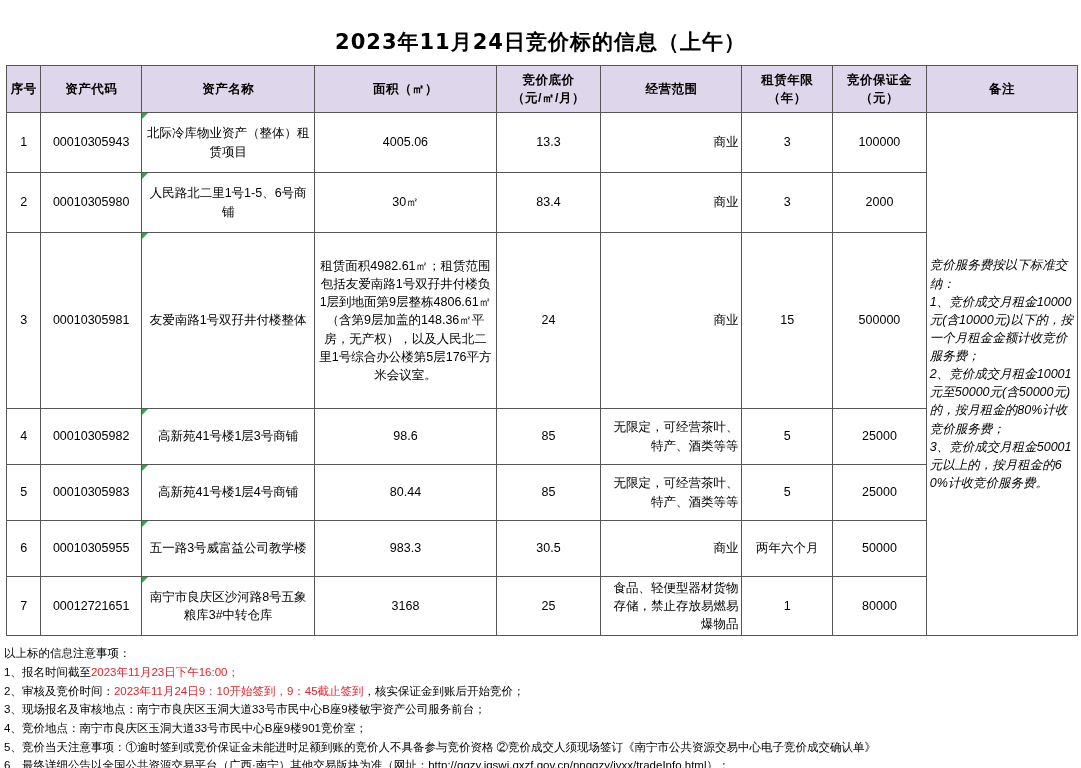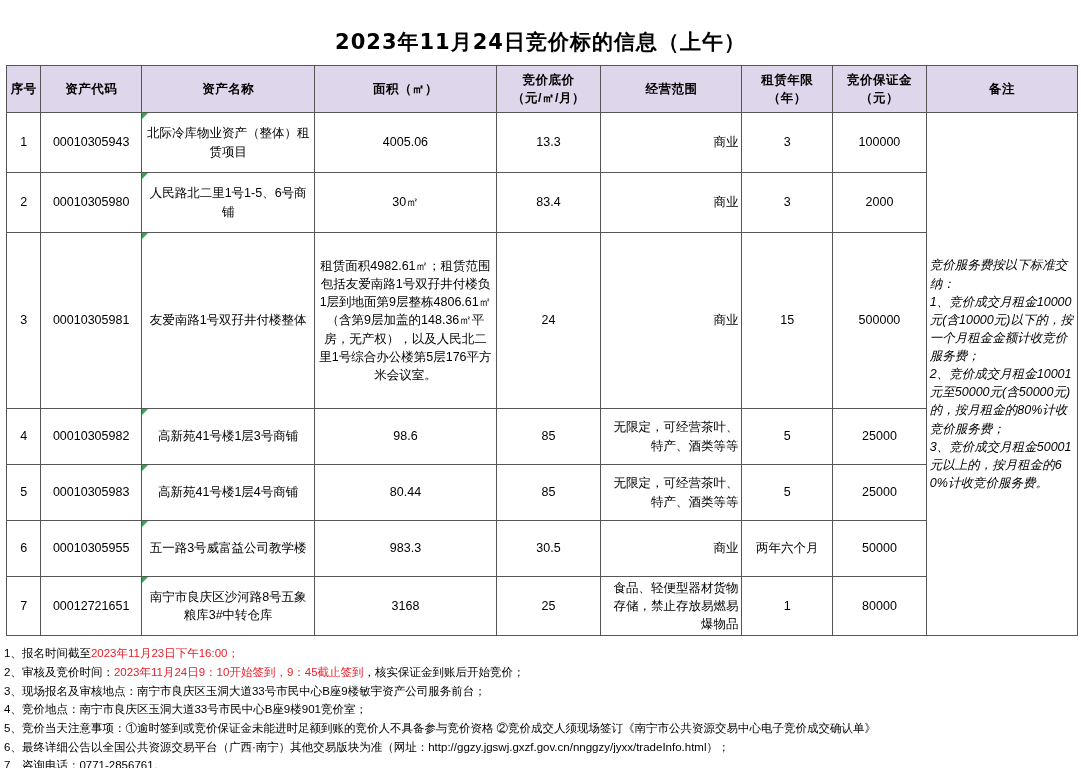--- a/index.html
+++ b/index.html
@@ -252,20 +252,21 @@
         <td class="c">3168</td>
         <td class="c">25</td>
         <td class="range">食品、轻便型器材货物存储，禁止存放易燃易爆物品</td>
         <td class="c">1</td>
         <td class="c">80000</td>
       </tr>
     </tbody>
   </table>
 
   <div class="notes">
+    <div class="ln">以上标的信息注意事项：</div>
     <div class="ln"><span>1、报名时间截至</span><span class="red">2023年11月23日下午16:00；</span></div>
     <div class="ln"><span>2、审核及竞价时间：</span><span class="red">2023年11月24日9：10开始签到，9：45截止签到</span><span>，核实保证金到账后开始竞价；</span></div>
     <div class="ln">3、现场报名及审核地点：南宁市良庆区玉洞大道33号市民中心B座9楼敏宇资产公司服务前台；</div>
     <div class="ln">4、竞价地点：南宁市良庆区玉洞大道33号市民中心B座9楼901竞价室；</div>
     <div class="ln">5、竞价当天注意事项：①逾时签到或竞价保证金未能进时足额到账的竞价人不具备参与竞价资格 ②竞价成交人须现场签订《南宁市公共资源交易中心电子竞价成交确认单》</div>
     <div class="ln mono">6、最终详细公告以全国公共资源交易平台（广西·南宁）其他交易版块为准（网址：http://ggzy.jgswj.gxzf.gov.cn/nnggzy/jyxx/tradeInfo.html）；</div>
     <div class="ln">7、咨询电话：0771-2856761。</div>
   </div>
 
 </div>

